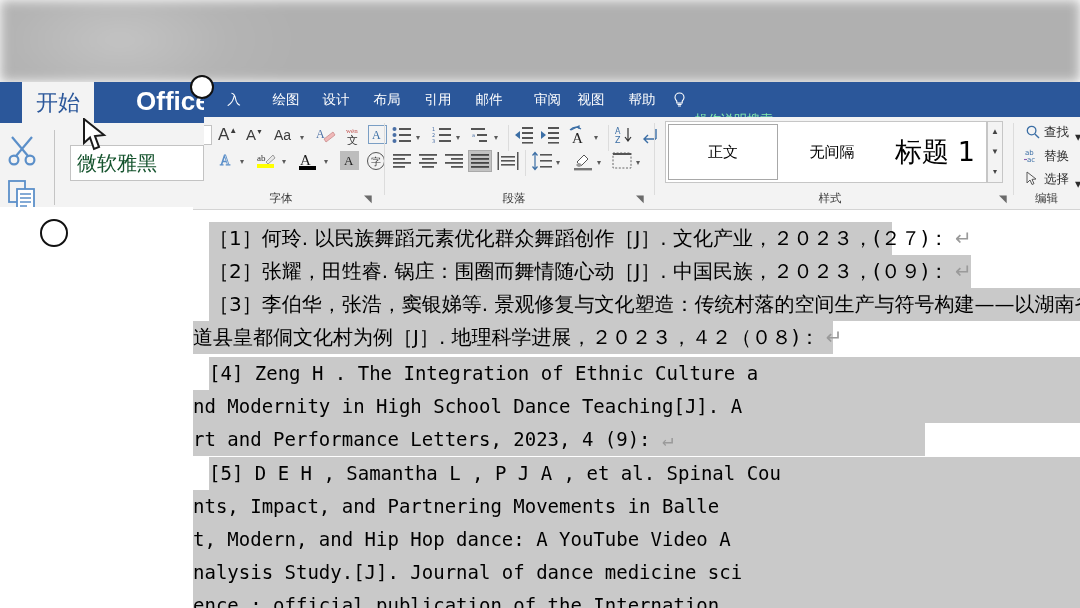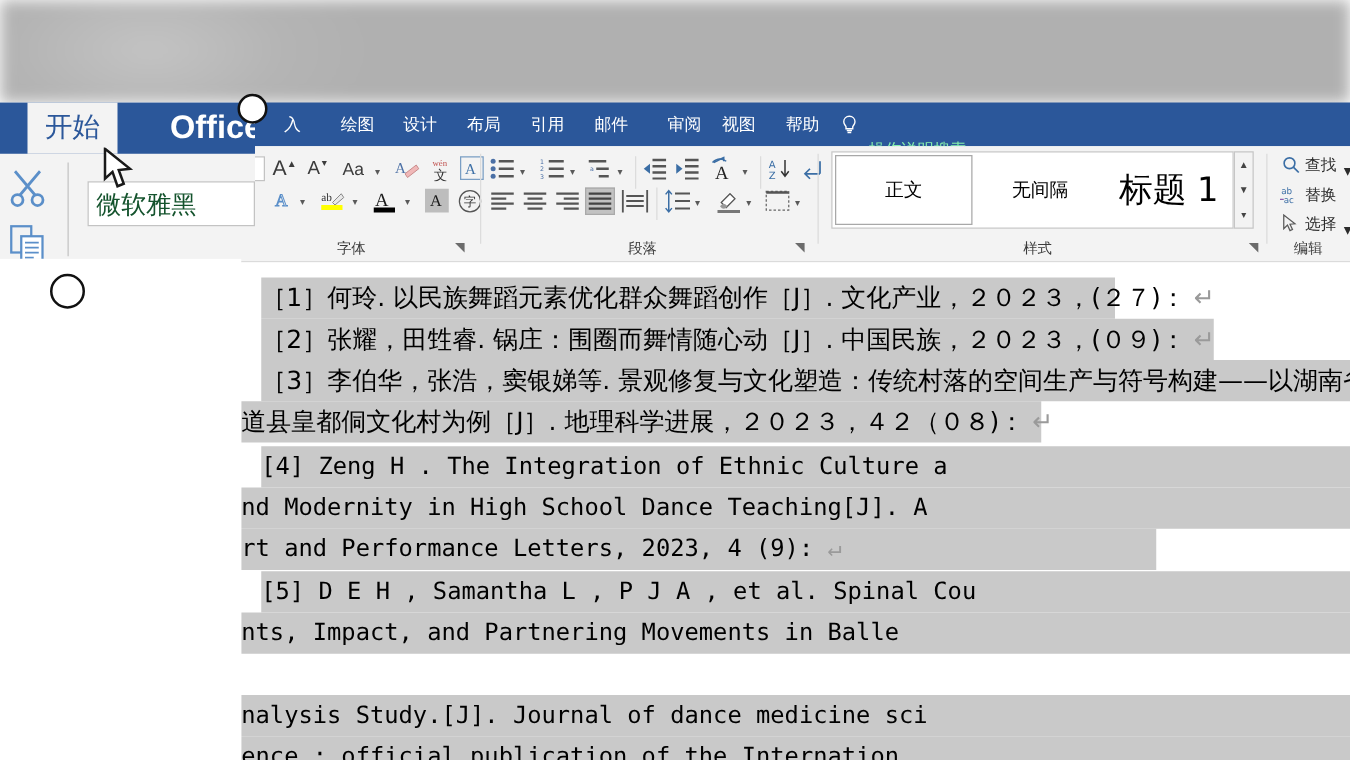--- a/index.html
+++ b/index.html
@@ -446,20 +446,21 @@
     <div class="doc-page" id="doc-page">
         <div class="doc-line hl cn" style="left: 16px; top: 12px; width: 683px; line-height: 33px;"><span>［1］何玲. 以民族舞蹈元素优化群众舞蹈创作［J］. 文化产业，２０２３，(２７)：</span><span class="pilcrow"> ↵</span></div>
         <div class="doc-line hl cn" style="left: 16px; top: 45px; width: 762px; line-height: 33px; text-align: right;"><span>［2］张耀，田甡睿. 锅庄：围圈而舞情随心动［J］. 中国民族，２０２３，(０９)：</span><span class="pilcrow"> ↵</span></div>
         <div class="doc-line hl cn" style="left: 16px; top: 78px; width: 887px; line-height: 33px;"><span>［3］李伯华，张浩，窦银娣等. 景观修复与文化塑造：传统村落的空间生产与符号构建——以湖南省通</span></div>
         <div class="doc-line hl cn" style="left: 0px; top: 111px; width: 640px; line-height: 33px;"><span>道县皇都侗文化村为例［J］. 地理科学进展，２０２３，４２（０８)：</span><span class="pilcrow"> ↵</span></div>
         <div class="doc-line hl en" style="left: 16px; top: 147px; width: 887px; line-height: 33px;"><span>[4] Zeng H . The Integration of Ethnic Culture a</span></div>
         <div class="doc-line hl en" style="left: 0px; top: 180px; width: 887px; line-height: 33px;"><span>nd Modernity in High School Dance Teaching[J]. A</span></div>
         <div class="doc-line hl en" style="left: 0px; top: 213px; width: 732px; line-height: 33px;"><span>rt and Performance Letters, 2023, 4 (9):</span><span class="pilcrow"> ↵</span></div>
         <div class="doc-line hl en" style="left: 16px; top: 247px; width: 887px; line-height: 33px;"><span>[5] D E H , Samantha L , P J A , et al. Spinal Cou</span></div>
         <div class="doc-line hl en" style="left: 0px; top: 280px; width: 887px; line-height: 33px;"><span>nts, Impact, and Partnering Movements in Balle</span></div>
+        <div class="doc-line hl en" style="left: 0px; top: 313px; width: 887px; line-height: 33px;"><span>t, Modern, and Hip Hop dance: A YouTube Video A</span></div>
         <div class="doc-line hl en" style="left: 0px; top: 346px; width: 887px; line-height: 33px;"><span>nalysis Study.[J]. Journal of dance medicine sci</span></div>
         <div class="doc-line hl en" style="left: 0px; top: 379px; width: 887px; line-height: 33px;"><span>ence : official publication of the Internation</span></div>
       </div>
   </div>
 
   <div class="left-white"></div>
 
   <div class="overlay">
     <div class="ov-tabbar"></div>
     <div class="ov-tab-active"></div>

